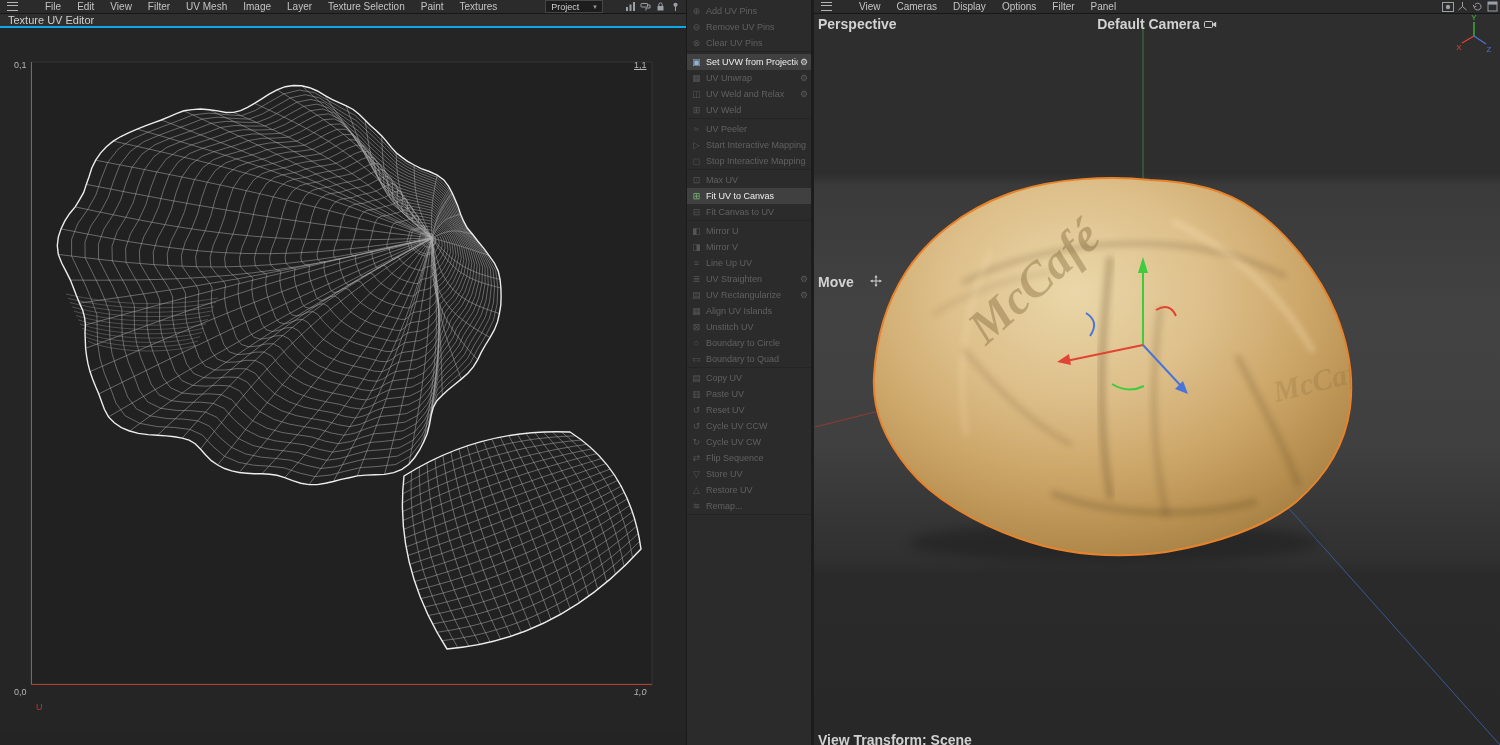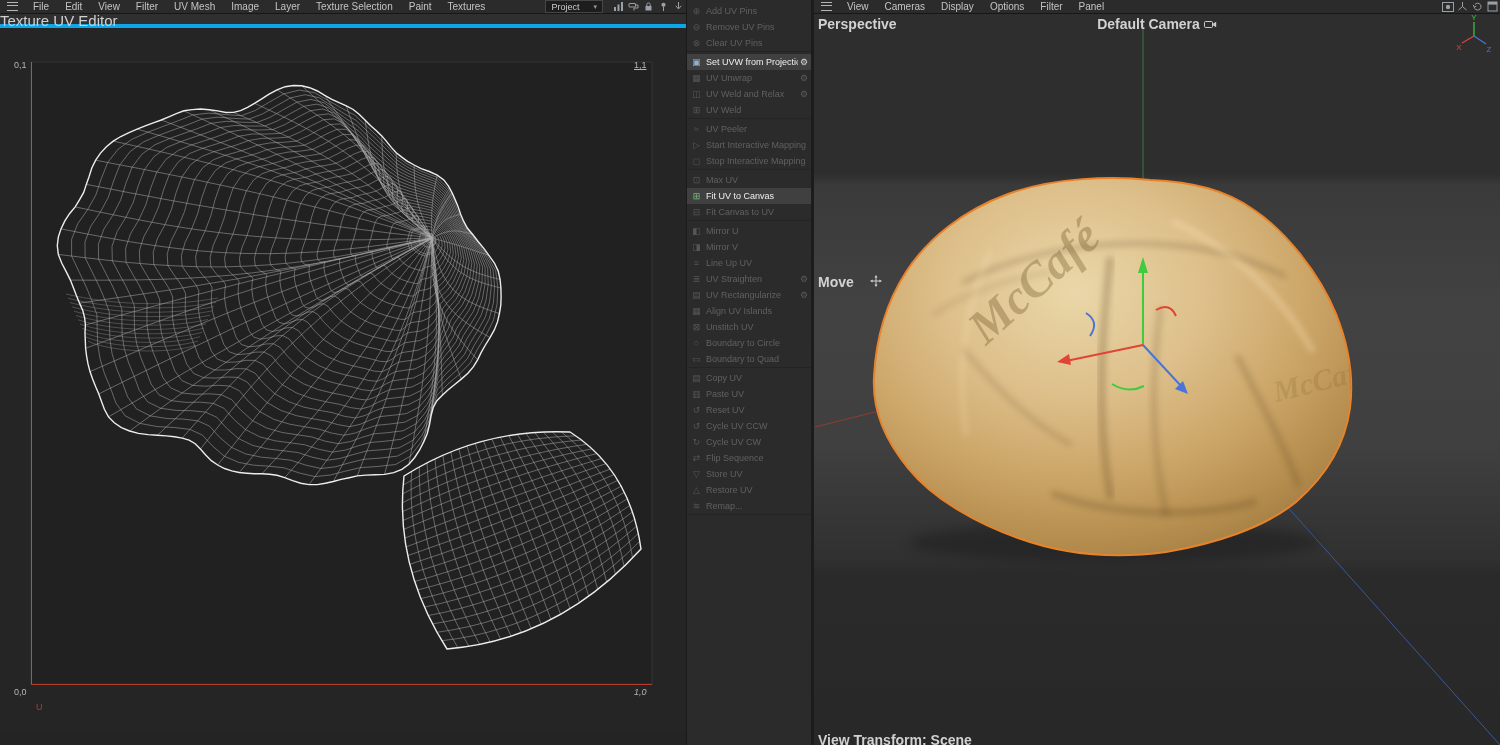--- a/index.html
+++ b/index.html
@@ -3,35 +3,35 @@
 <meta charset="utf-8">
 <style>
   html,body{margin:0;padding:0;background:#111;}
   #app{position:relative;width:1500px;height:745px;overflow:hidden;background:#242424;
        font-family:"Liberation Sans",sans-serif;color:#c8c8c8;cursor:default;
        -webkit-user-select:none;user-select:none;}
   .menubar{position:absolute;height:14px;background:#2b2b2b;border-bottom:1px solid #171717;
            display:flex;align-items:center;font-size:10px;box-sizing:border-box;}
   #left-menubar{left:0;top:0;width:686px;}
   #vp-menubar{left:814px;top:0;width:686px;}
-  .mi-wrap{display:flex;height:100%;}
+  .mi-wrap{display:flex;height:100%;margin-left:12px;}
   .mi{padding:0 8px;line-height:13px;color:#c4c4c4;white-space:nowrap;}
   .hamb{width:11px;height:7px;border-top:1px solid #b5b5b5;border-bottom:1px solid #b5b5b5;
         position:relative;margin:0 7px;flex:none;}
   .hamb::after{content:"";position:absolute;left:0;right:0;top:2px;border-top:1px solid #b5b5b5;}
   .spacer{flex:1;}
   .proj{display:flex;align-items:center;background:#1d1d1d;border:1px solid #464646;height:11px;
         padding:0 5px;font-size:9px;color:#cfcfcf;margin-right:8px;margin-left:40px;}
   .proj .caret{font-size:7px;margin-left:14px;color:#9a9a9a;}
   .toolbar-ico{width:15px;height:13px;display:flex;align-items:center;justify-content:center;flex:none;}
   .toolbar-ico svg{display:block;}
 
   #uv-tabstrip{position:absolute;left:0;top:14px;width:686px;height:14px;background:#2f2f2f;
-               border-bottom:4px solid #0ea5e9;box-sizing:border-box;font-size:15px;color:#cfcfcf;
-               line-height:13px;padding-left:0;}
+               border-bottom:2px solid #0ea5e9;box-sizing:border-box;font-size:11px;color:#cfcfcf;
+               line-height:13px;padding-left:8px;}
   #uv-area{position:absolute;left:0;top:28px;width:686px;height:703px;background:#252525;}
   #uv-svg{position:absolute;left:0;top:0;width:686px;height:745px;pointer-events:none;}
   .uv-corner{position:absolute;font-size:9px;color:#b5b5b5;pointer-events:none;}
   #uv-ulabel{position:absolute;left:36px;top:702px;font-size:9px;color:#c0392b;pointer-events:none;}
   #uv-status{position:absolute;left:0;top:731px;width:686px;height:14px;background:#272727;
              border-top:1px solid #151515;box-sizing:border-box;font-size:10px;color:#bdbdbd;
              line-height:13px;padding-left:8px;}
 
   #commands{position:absolute;left:686px;top:0;width:125px;height:745px;background:#2b2b2b;
             box-sizing:border-box;border-left:1px solid #1a1a1a;padding-top:3px;}

